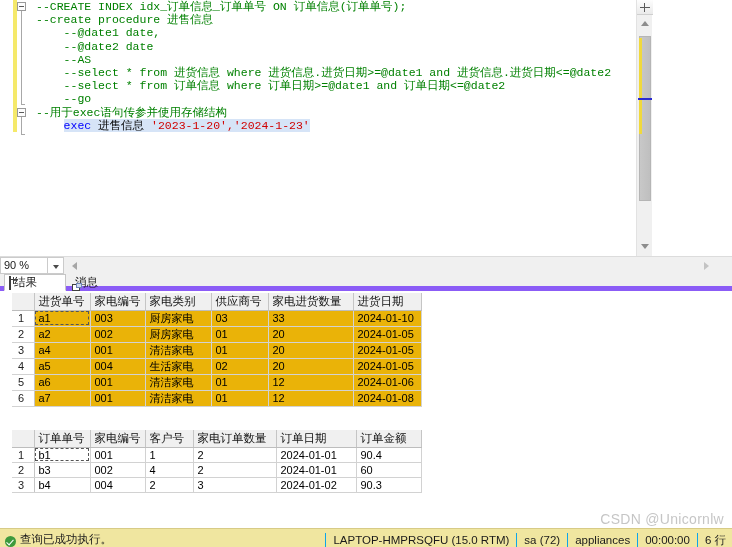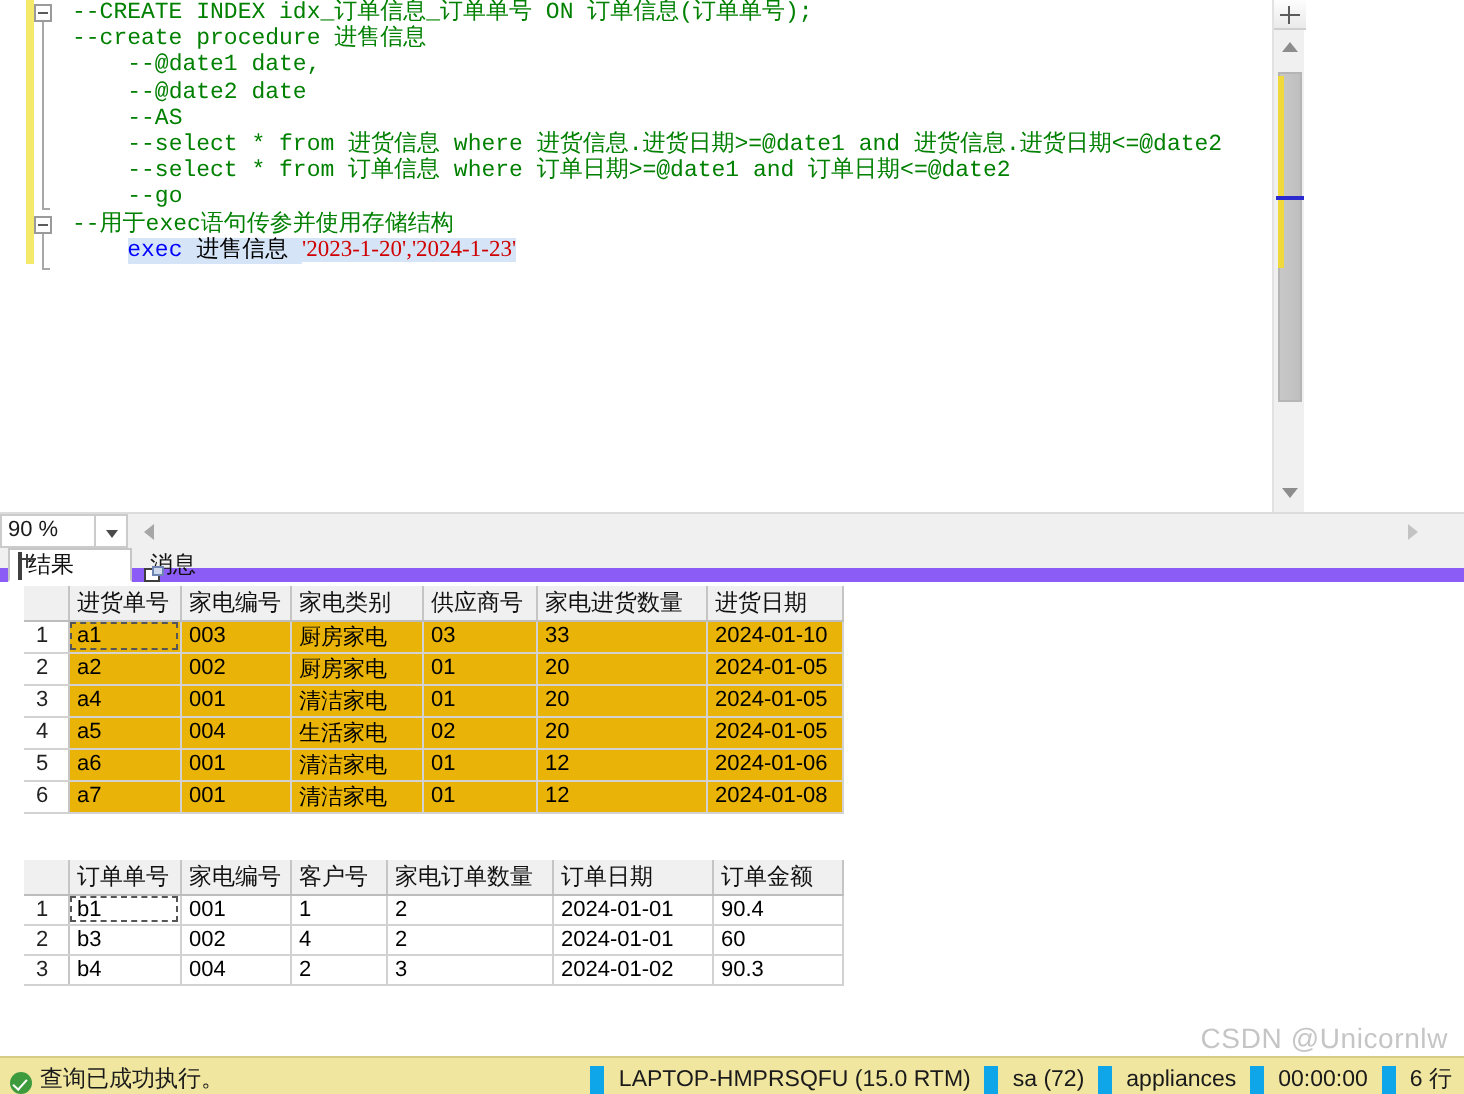--- a/index.html
+++ b/index.html
@@ -72,21 +72,21 @@
     width: 680px;
     height: 250px;
     font-family: "Liberation Mono", monospace;
     font-size: 11.5px;
     line-height: 13.2px;
     white-space: pre;
     color: #008000;
   }
   .code-line { height: 13.2px; }
   .kw-blue  { color: #0000ff; }
-  .str-red  { color: #d00000; font-family: Liberation Serif, serif; }
+  .str-red  { color: #d00000; }
   .plain    { color: #000000; }
   .sel      { background: #d6e4f7; }
 
   
   .v-scroll {
     position: absolute;
     right: 0; top: 0;
     width: 16px; height: 256px;
     background: #f0f0f0;
     border-left: 1px solid #e2e2e2;
@@ -200,21 +200,21 @@
     border-top:4px solid transparent;border-bottom:4px solid transparent;
     border-left:5px solid #c3c3c3;
   }
 
   
   .tabs-bar {
     position: absolute;
     left: 0; top: 274px;
     width: 732px; height: 17px;
     background: #f0f0f0;
-    border-bottom: 7px solid #8b5cf6;
+    border-bottom: 5px solid #8b5cf6;
     box-sizing: border-box;
   }
   .tab {
     position: absolute;
     top: 0; height: 17px;
     display: flex; align-items: center;
     padding: 0 6px 0 4px;
     font-size: 11.5px;
     color: #111;
     box-sizing: border-box;
@@ -327,21 +327,21 @@
     left: 3px; top: 2px;
     width: 3px; height: 6px;
     border: solid #ffffff;
     border-width: 0 1.6px 1.6px 0;
     transform: rotate(42deg);
   }
   .status-left { flex: 0 0 auto; }
   .status-spacer { flex: 1 1 auto; }
   .status-cell {
     padding: 0 7px;
-    border-left: 7px solid #0ea5e9;
+    border-left: 1px solid #0ea5e9;
     height: 14px;
     line-height: 14px;
     white-space: nowrap;
     flex: 0 0 auto;
   }
   .status-cell.last { padding-right: 6px; }
 
   .watermark {
     position: absolute;
     right: 8px; bottom: 20px;

